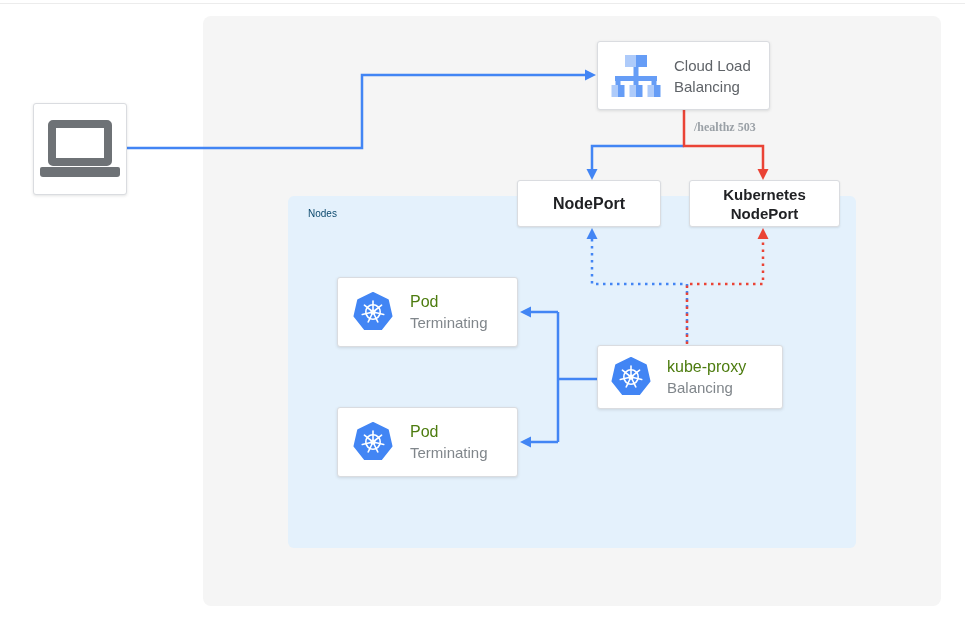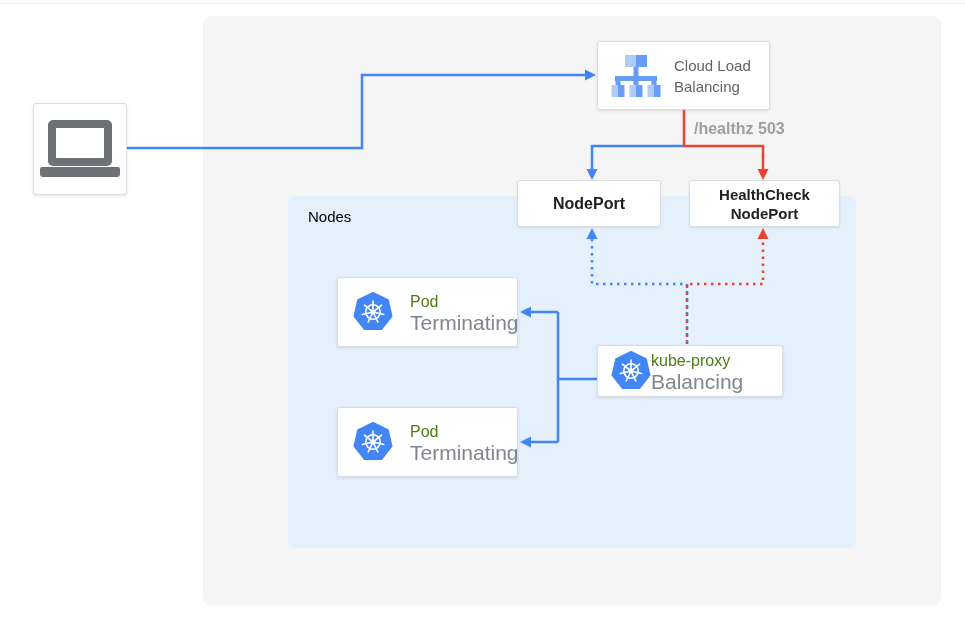--- a/index.html
+++ b/index.html
@@ -3,21 +3,21 @@
 <meta charset="utf-8">
 <style>
   html,body{margin:0;padding:0;background:#ffffff;}
   .page{
     position:relative;width:965px;height:623px;background:#ffffff;overflow:hidden;
     font-family:"Liberation Sans", sans-serif;
   }
   .top-hairline{position:absolute;left:0;top:3px;width:965px;height:1px;background:#ececec;}
   .panel{position:absolute;left:203px;top:16px;width:738px;height:590px;background:#f5f5f5;border-radius:8px;}
   .nodes-container{position:absolute;left:288px;top:196px;width:568px;height:352px;background:#e4f1fc;border-radius:6px;}
-  .nodes-label{position:absolute;left:20px;top:12px;font-size:15px;color:#000000;}
+  .nodes-label{position:absolute;left:20px;top:12px;font-size:10px;color:#0c4a6e;}
   .edges{position:absolute;left:0;top:0;width:965px;height:623px;pointer-events:none;}
   .card{
     position:absolute;background:#ffffff;border:1px solid #dadce0;border-radius:3px;
     box-shadow:0 1px 3px rgba(60,64,67,.15);box-sizing:border-box;
   }
   .card.flex{display:flex;align-items:center;}
   
   .client-card{left:33px;top:103px;width:94px;height:92px;display:flex;align-items:center;justify-content:center;}
   .laptop{width:80px;height:58px;position:relative;}
   .laptop .screen{position:absolute;left:8px;top:0;width:64px;height:46px;border:8px solid #6e7276;border-radius:5px;box-sizing:border-box;background:#fff;}
@@ -27,25 +27,25 @@
   .clb-text{font-size:15px;line-height:21px;color:#5f6368;width:96px;}
   
   .nodeport-card{left:517px;top:180px;width:144px;height:47px;display:flex;align-items:center;justify-content:center;
     font-weight:bold;font-size:16px;color:#202124;box-shadow:0 1px 2px rgba(60,64,67,.12);}
   .hc-card{left:689px;top:180px;width:151px;height:47px;display:flex;align-items:center;justify-content:center;
     font-weight:bold;font-size:15px;color:#202124;box-shadow:0 1px 2px rgba(60,64,67,.12);}
   .hc-card .wrap{width:120px;text-align:center;line-height:19px;}
   
   .pod1-card{left:337px;top:277px;width:181px;height:70px;padding-left:15px;gap:17px;}
   .pod2-card{left:337px;top:407px;width:181px;height:70px;padding-left:15px;gap:17px;}
-  .kp-card{left:597px;top:345px;width:186px;height:52px;padding-left:13px;}
+  .kp-card{left:597px;top:345px;width:186px;height:64px;padding-left:13px;gap:16px;}
   .card-title{font-size:16px;color:#4d7c0f;line-height:22px;}
-  .card-subtitle{font-size:21px;color:#80868b;line-height:20px;}
+  .card-subtitle{font-size:15px;color:#80868b;line-height:20px;}
   
-  .healthz{position:absolute;left:694px;top:120px;font-size:16px;font-weight:bold;color:#9aa0a6;}
+  .healthz{position:absolute;left:694px;top:120px;font-size:12px;font-weight:bold;color:#9aa0a6;font-family:Liberation Serif, serif;}
   .icon-wrap{flex:0 0 auto;display:flex;align-items:center;justify-content:center;}
 </style>
 </head>
 <body>
 
 <div class="page">
   <div class="top-hairline"></div>
   <div class="panel"></div>
 
   <div class="nodes-container">
@@ -102,21 +102,21 @@
     <div class="clb-text">Cloud Load Balancing</div>
   </div>
 
   <div class="healthz">/healthz 503</div>
 
   <div class="card nodeport-card">
     <span>NodePort</span>
   </div>
 
   <div class="card hc-card">
-    <span class="wrap">HealthCheck NodePort</span>
+    <span class="wrap">Kubernetes NodePort</span>
   </div>
 
   <div class="card flex pod1-card">
     <span class="icon-wrap">
       <svg width="40" height="40" viewBox="0 0 40 40" xmlns="http://www.w3.org/2000/svg">
         <polygon points="20,1 34.85,8.15 38.52,24.23 28.24,37.12 11.76,37.12 1.48,24.23 5.15,8.15" fill="#4285F4" stroke="#4285F4" stroke-width="2" stroke-linejoin="round"></polygon>
         <circle cx="20" cy="20" r="7.2" fill="none" stroke="#ffffff" stroke-width="1.6"></circle>
         <g stroke="#ffffff" stroke-width="1.6" stroke-linecap="round">
           <line x1="20" y1="20" x2="20" y2="9"></line>
           <line x1="20" y1="20" x2="28.6" y2="13.14"></line>

